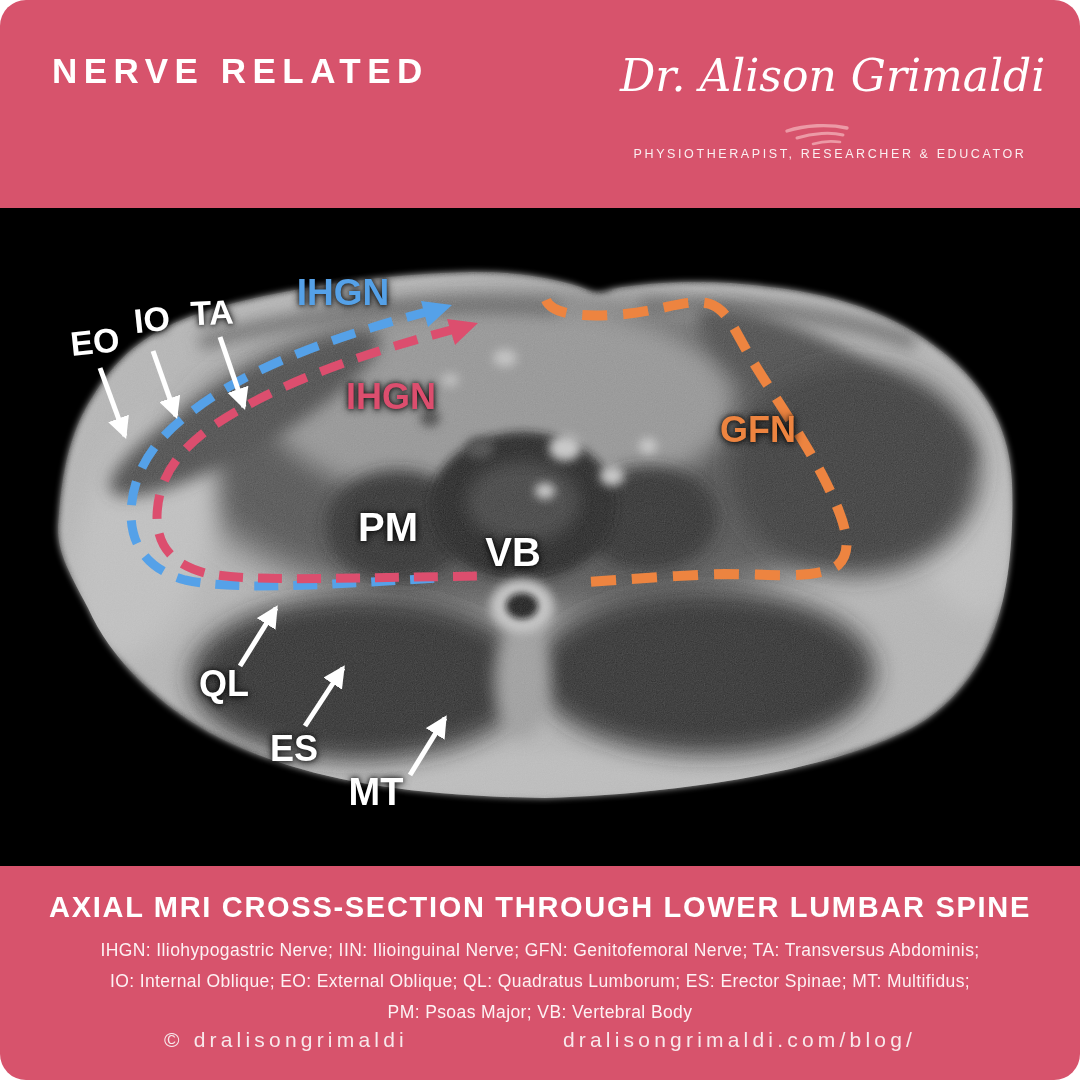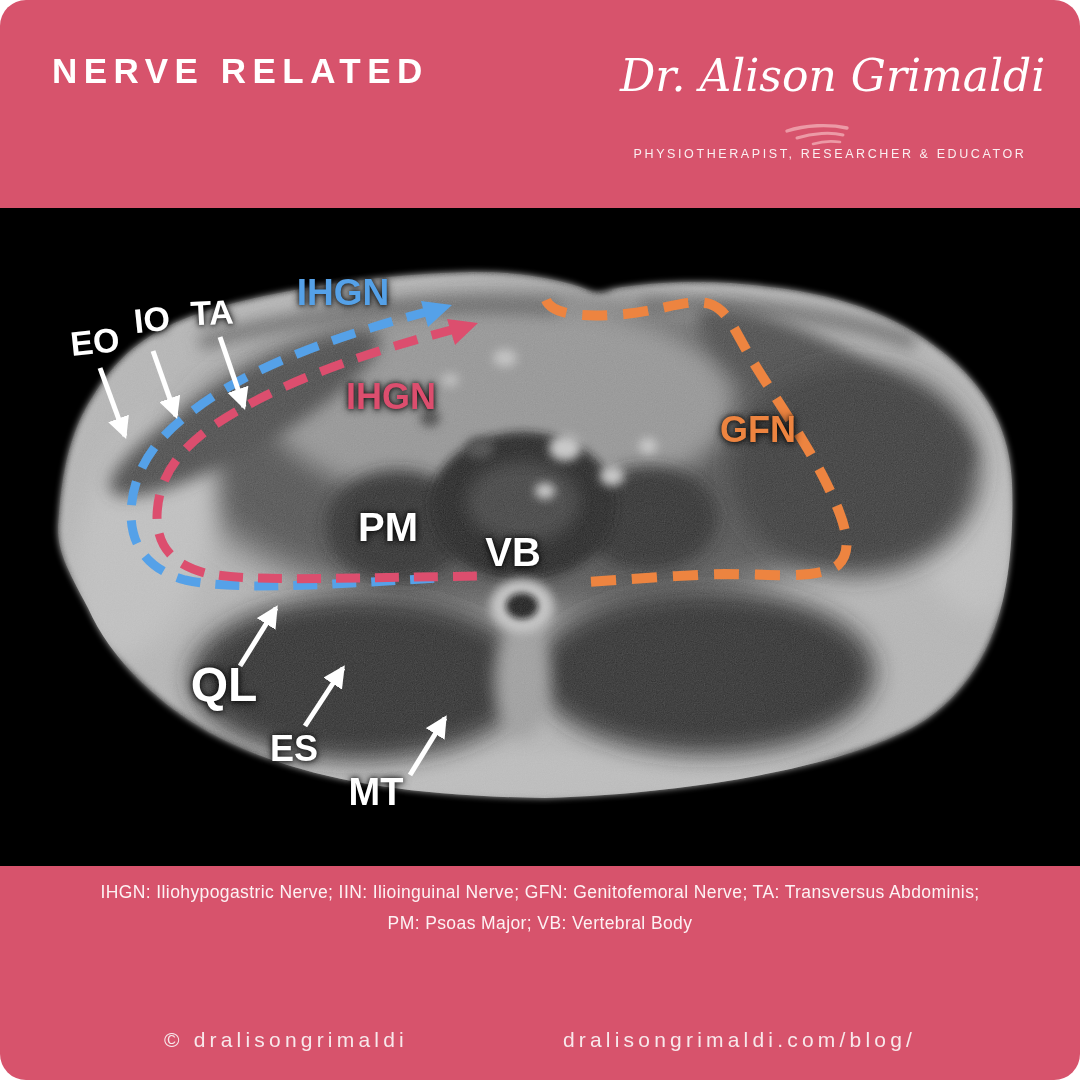--- a/index.html
+++ b/index.html
@@ -154,28 +154,30 @@
       </svg>
 
       <span class="mri-label" style="left: 95px; top: 134px; font-size: 34px; transform: translate(-50%, -50%) rotate(-6deg); color: rgb(255, 255, 255);">EO</span>
       <span class="mri-label" style="left: 152px; top: 112px; font-size: 34px; transform: translate(-50%, -50%) rotate(-6deg); color: rgb(255, 255, 255);">IO</span>
       <span class="mri-label" style="left: 212px; top: 105px; font-size: 34px; transform: translate(-50%, -50%) rotate(-3deg); color: rgb(255, 255, 255);">TA</span>
       <span class="mri-label" style="left: 343px; top: 85px; font-size: 37px; color: rgb(85, 161, 232);">IHGN</span>
       <span class="mri-label" style="left: 391px; top: 189px; font-size: 36px; color: rgb(220, 78, 110);">IHGN</span>
       <span class="mri-label" style="left: 758px; top: 222px; font-size: 36px; color: rgb(237, 132, 64);">GFN</span>
       <span class="mri-label" style="left: 388px; top: 319px; font-size: 40px; color: rgb(255, 255, 255);">PM</span>
       <span class="mri-label" style="left: 513px; top: 316px; font-size: 40px; color: rgb(255, 255, 255); margin-top: 28px;">VB</span>
-      <span class="mri-label" style="left: 224px; top: 476px; font-size: 48px; color: rgb(255, 255, 255);">QL</span>
+      <span class="mri-label" style="left: 224px; top: 476px; font-size: 36px; color: rgb(255, 255, 255);">QL</span>
       <span class="mri-label" style="left: 294px; top: 541px; font-size: 36px; color: rgb(255, 255, 255);">ES</span>
       <span class="mri-label" style="left: 376px; top: 584px; font-size: 38px; color: rgb(255, 255, 255);">MT</span>
     </div>
 
     <div class="bottom">
+      <h2 class="bottom-heading">AXIAL MRI CROSS-SECTION THROUGH LOWER LUMBAR SPINE</h2>
       <div class="legend">
         <div>IHGN: Iliohypogastric Nerve; IIN: Ilioinguinal Nerve; GFN: Genitofemoral Nerve; TA: Transversus Abdominis;</div>
+        <div>IO: Internal Oblique; EO: External Oblique; QL: Quadratus Lumborum; ES: Erector Spinae; MT: Multifidus;</div>
         <div>PM: Psoas Major; VB: Vertebral Body</div>
       </div>
       <div class="footer-row">
         <span class="footer-item">© dralisongrimaldi</span>
         <span class="footer-item">dralisongrimaldi.com/blog/</span>
       </div>
     </div>
 
   </div>
 </div>

